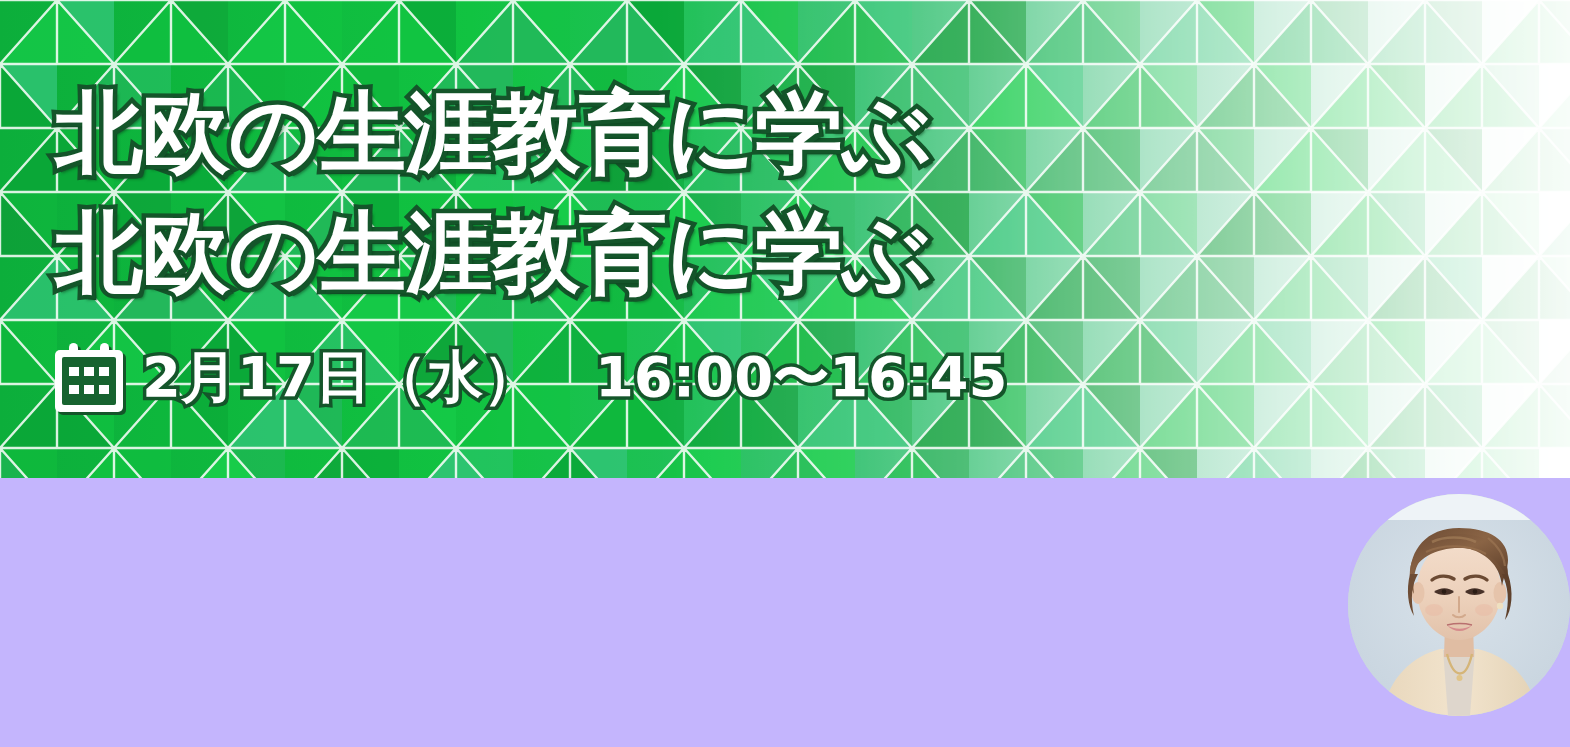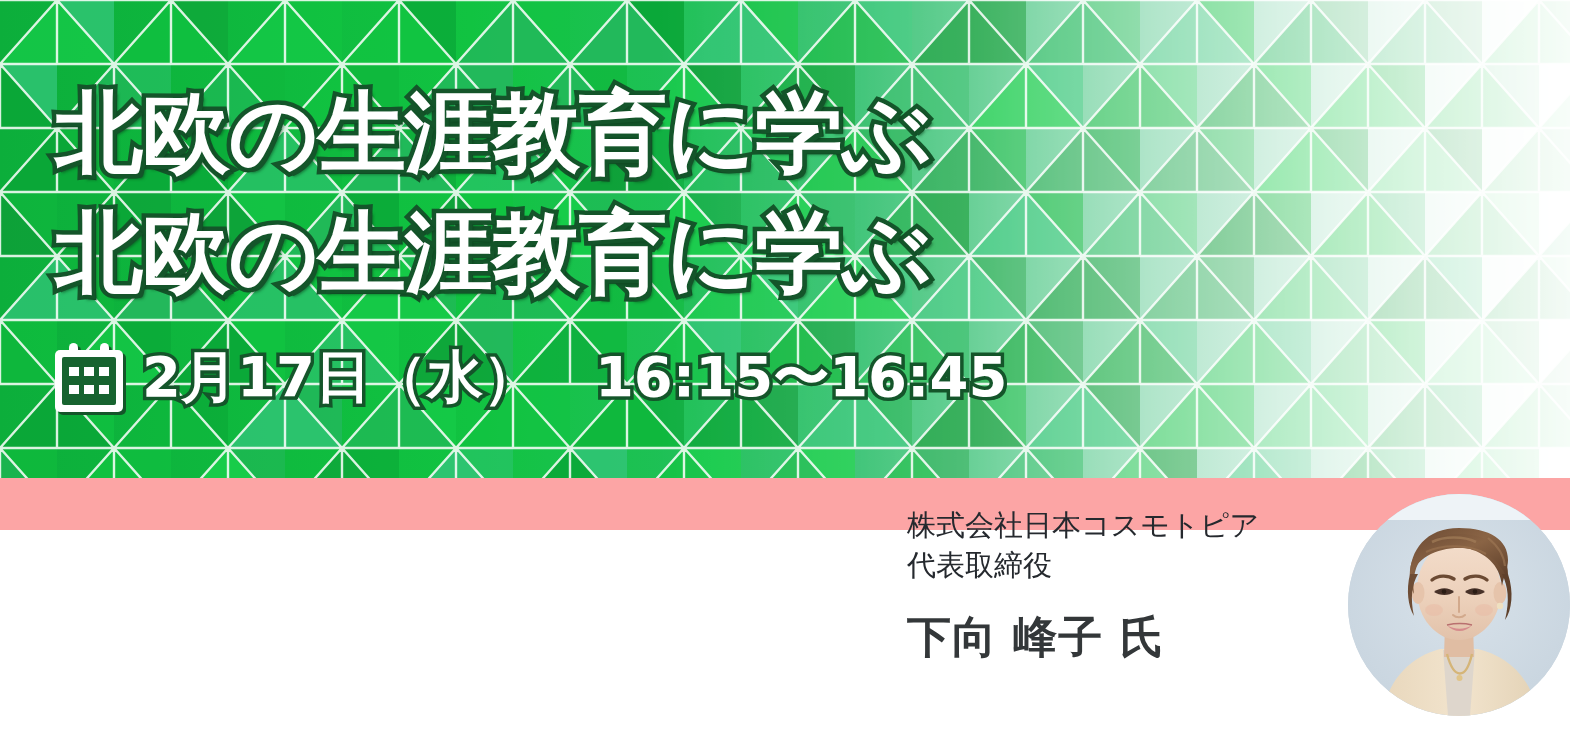--- a/index.html
+++ b/index.html
@@ -7,22 +7,22 @@
   html, body {
     width:1570px; height:747px;
     background:#ffffff;
     font-family:"Liberation Sans", sans-serif;
     overflow:hidden;
   }
 
   #page {
     position:relative;
     width:1570px;
-    height:530px;
-    background:#fca5a5;
+    height:747px;
+    background:#c4b5fd;
   }
 
   
   .banner {
     position:absolute;
     left:0; top:0;
     width:1570px;
     height:478px;
     overflow:hidden;
     background:#ffffff;
@@ -523,31 +523,26 @@
           <rect x="3" y="9" width="68" height="62" rx="5" fill="#ffffff"></rect>
           <rect x="10" y="16" width="54" height="48" rx="2" fill="#17632F"></rect>
 
           <rect x="17" y="26" width="10" height="9" fill="#ffffff"></rect>
           <rect x="32" y="26" width="10" height="9" fill="#ffffff"></rect>
           <rect x="47" y="26" width="10" height="9" fill="#ffffff"></rect>
           <rect x="17" y="44" width="10" height="9" fill="#ffffff"></rect>
           <rect x="32" y="44" width="10" height="9" fill="#ffffff"></rect>
           <rect x="47" y="44" width="10" height="9" fill="#ffffff"></rect>
         </svg>
-        <div class="date-text">2月17日（水）　16:15〜16:45</div>
+        <div class="date-text">2月17日（水）　16:00〜16:45</div>
       </div>
 
     </div>
   </div>
 
-  <div class="speaker-block">
-    <div class="speaker-org">株式会社日本コスモトピア</div>
-    <div class="speaker-role">代表取締役</div>
-    <div class="speaker-name">下向 峰子 氏</div>
-  </div>
 
   <div class="avatar">
     <svg viewBox="0 0 222 222" aria-hidden="true">
       <defs>
         <radialGradient id="bgG" cx="50%" cy="45%" r="75%">
           <stop offset="0%" stop-color="#d8e2ea"></stop>
           <stop offset="100%" stop-color="#c4d1dc"></stop>
         </radialGradient>
         <linearGradient id="hairG" x1="0" y1="0" x2="1" y2="1">
           <stop offset="0%" stop-color="#6b4a33"></stop>

